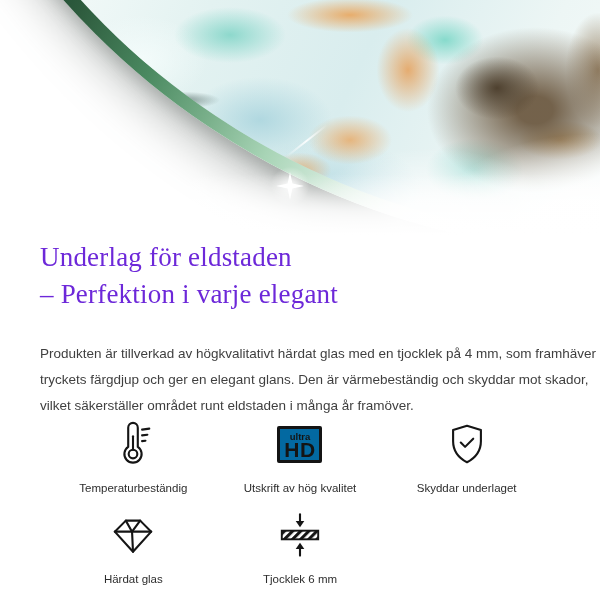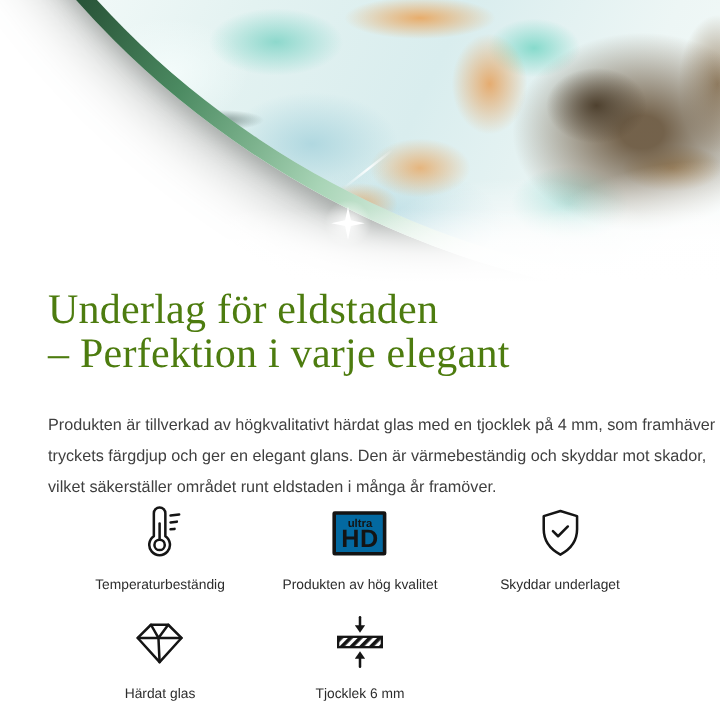--- a/index.html
+++ b/index.html
@@ -68,22 +68,22 @@
       linear-gradient(180deg, rgba(255,255,255,0) 0%, rgba(255,255,255,0) 74%, rgba(255,255,255,.75) 90%, #ffffff 100%),
       radial-gradient(ellipse 230px 140px at 590px 232px, rgba(255,255,255,.95) 25%, rgba(255,255,255,0) 70%),
       radial-gradient(ellipse 180px 100px at 430px 218px, rgba(255,255,255,.8) 18%, rgba(255,255,255,0) 70%);
   }
 
   
   .content { padding:0 40px; }
   .heading {
     margin-top:4px;
     font-family:"Liberation Serif", "DejaVu Serif", serif;
-    font-weight:400; font-size:35px; line-height:37px;
-    color:#4d7c0f; letter-spacing:.2px;
+    font-weight:400; font-size:27px; line-height:37px;
+    color:#6d28d9; letter-spacing:.2px;
   }
   .heading span { display:block; }
   .para { margin-top:28px; font-size:13.5px; line-height:26px; color:#3f3f3f; width:530px; }
   .para span { display:block; white-space:nowrap; }
 
   
   .features {
     margin-top:2px; padding:0 10px;
     display:grid; grid-template-columns:1fr 1fr 1fr; row-gap:18px;
   }
@@ -147,21 +147,21 @@
         <div class="feature-label">Temperaturbeständig</div>
       </div>
 
       <div class="feature">
         <div class="icon-box">
           <div class="uhd">
             <span class="t">ultra</span>
             <span class="b">HD</span>
           </div>
         </div>
-        <div class="feature-label">Produkten av hög kvalitet</div>
+        <div class="feature-label">Utskrift av hög kvalitet</div>
       </div>
 
       <div class="feature">
         <div class="icon-box">
           <svg width="46" height="46" viewBox="0 0 48 48">
             <path class="ln" d="M24 5 L38.5 9.5 V21 C38.5 31.5 32.5 38.5 24 43 C15.5 38.5 9.5 31.5 9.5 21 V9.5 Z"></path>
             <path class="ln" d="M17.5 22.5 L22 27 L30.5 18.5"></path>
           </svg>
         </div>
         <div class="feature-label">Skyddar underlaget</div>

